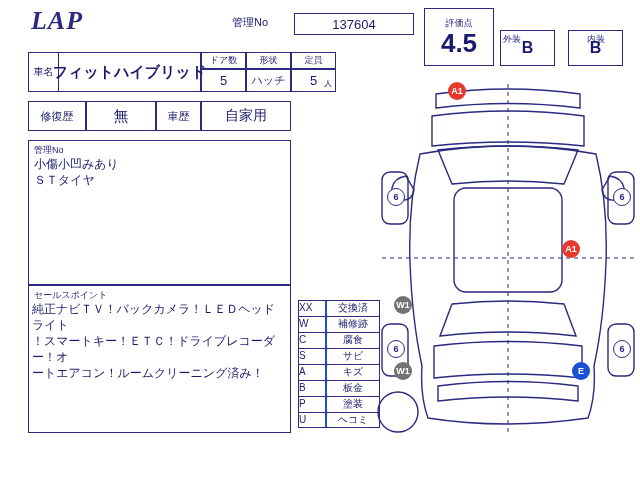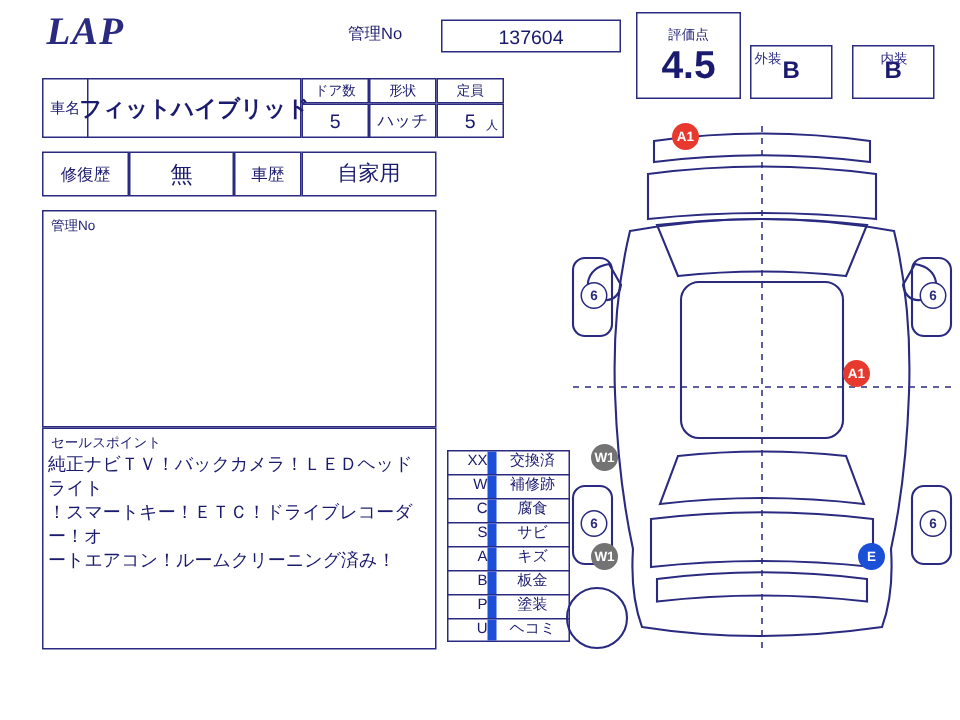--- a/index.html
+++ b/index.html
@@ -105,22 +105,22 @@
     font-size: 12px; line-height: 16px; white-space: pre-line;
   }
   
   #legend { position: absolute; left: 282px; top: 300px; width: 82px; }
   .legend-row {
     display: flex; height: 16px; box-sizing: border-box;
     border: 1px solid #2a2a80; border-bottom: none;
   }
   .legend-row:last-child { border-bottom: 1px solid #2a2a80; }
   .legend-code {
-    width: 26px; text-align: right; font-size: 10px;
-    border-right: 6px solid #1d4ed8; line-height: 14px;
+    width: 26px; text-align: left; font-size: 10px;
+    border-right: 2px solid #1d4ed8; line-height: 14px;
   }
   .legend-text { flex: 1; text-align: center; font-size: 10px; line-height: 14px; }
   
   #diagram { position: absolute; left: 360px; top: 80px; width: 265px; height: 355px; }
   .marker {
     position: absolute;
     border-radius: 50%;
     display: flex; align-items: center; justify-content: center;
     color: #ffffff; font-size: 9px; font-weight: bold;
   }
@@ -179,20 +179,22 @@
   <div class="bx" id="seat-box">5</div>
   <div id="seat-unit">人</div>
 
   <div class="bx" id="repair-label">修復歴</div>
   <div class="bx" id="repair-box">無</div>
   <div class="bx" id="history-label">車歴</div>
   <div class="bx" id="history-box">自家用</div>
 
   <div class="bx" id="notes-box"></div>
   <div id="notes-title">管理No</div>
+  <div id="notes-body">小傷小凹みあり
+ＳＴタイヤ</div>
 
   <div class="bx" id="sales-box"></div>
   <div id="sales-title">セールスポイント</div>
   <div id="sales-body">純正ナビＴＶ！バックカメラ！ＬＥＤヘッドライト
 ！スマートキー！ＥＴＣ！ドライブレコーダー！オ
 ートエアコン！ルームクリーニング済み！</div>
 
   <div id="legend">
     <div class="legend-row">
       <div class="legend-code">XX</div>

